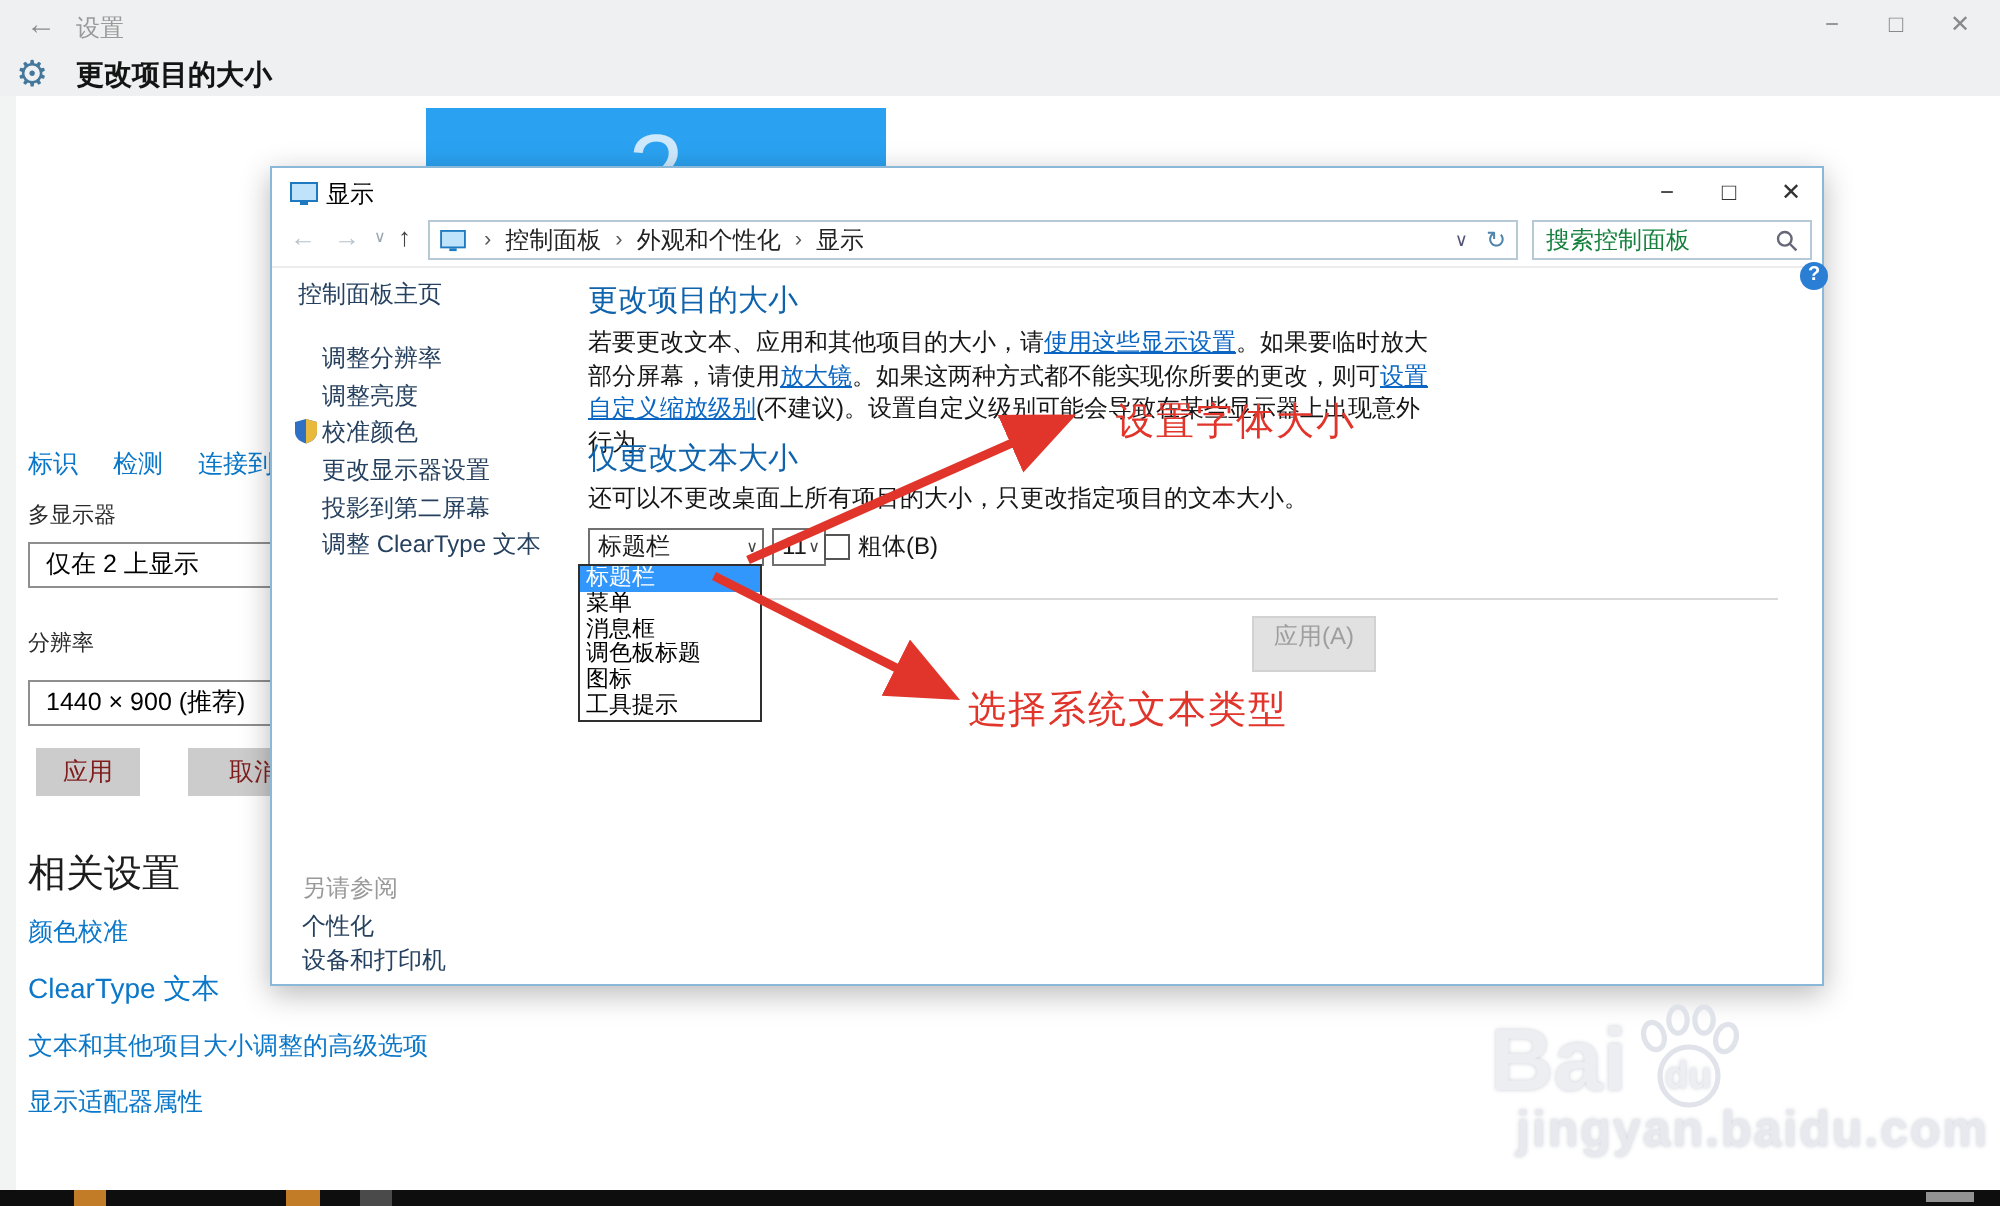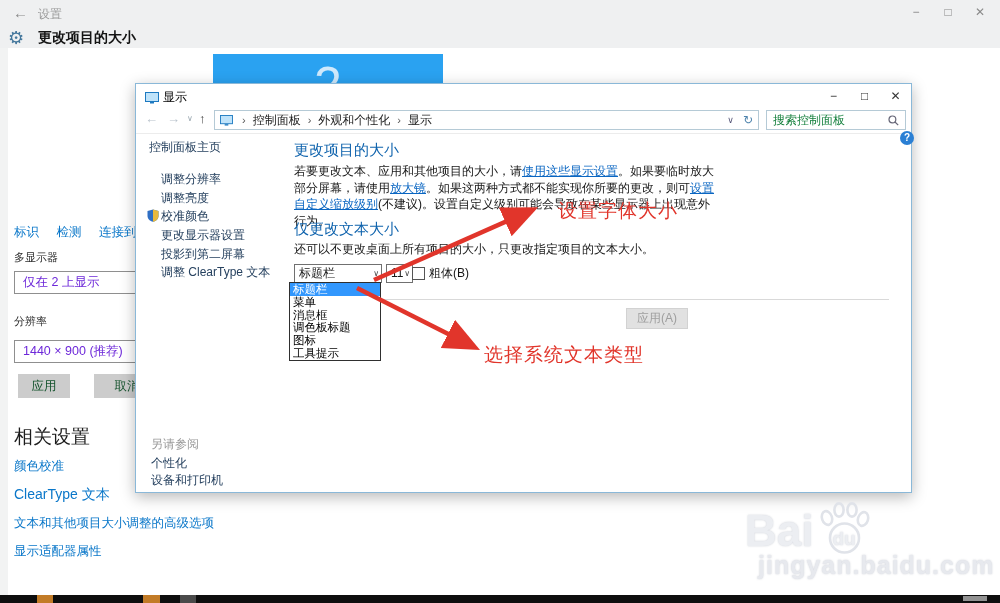--- a/index.html
+++ b/index.html
@@ -16,22 +16,22 @@
   .os-page-title{position:absolute;left:38px;top:29px;font-size:14px;font-weight:bold;color:#141414;}
   .left-gutter{position:absolute;left:0;top:48px;width:8px;height:547px;background:#f2f3f3;}
 
   .monitor2{position:absolute;left:213px;top:54px;width:230px;height:60px;background:#2aa2f1;
             color:#cfe9fc;font-size:50px;font-weight:300;text-align:center;line-height:62px;}
 
   .bg-links{position:absolute;left:14px;top:224px;font-size:12.5px;color:#0a77c9;white-space:nowrap;}
   .bg-links span{margin-right:14px;}
   .bg-label{position:absolute;left:14px;font-size:11px;color:#2b2b2b;}
   .bg-combo{position:absolute;left:14px;width:150px;height:21px;border:1px solid #8f8f8f;background:#fff;
-            font-size:12.5px;line-height:21px;padding-left:8px;color:#6d28d9;white-space:nowrap;}
-  .bg-btn{position:absolute;height:24px;background:#cccccc;color:#14532d;font-size:12.5px;
+            font-size:12.5px;line-height:21px;padding-left:8px;color:#000000;white-space:nowrap;}
+  .bg-btn{position:absolute;height:24px;background:#cccccc;color:#7f1d1d;font-size:12.5px;
           text-align:center;line-height:24px;}
   .related-h{position:absolute;left:14px;top:424px;font-size:19px;color:#1c1c1c;}
   .bg-link{position:absolute;left:14px;font-size:12.5px;color:#0a77c9;white-space:nowrap;}
 
   
   .dialog{position:absolute;left:135px;top:83px;width:775px;height:408px;background:#fff;
           border:1px solid #8ab8d8;box-shadow:0 4px 14px rgba(0,0,0,.28);z-index:10;}
   .dlg-titlebar{position:absolute;left:0;top:0;right:0;height:24px;background:#fff;}
   .dlg-title{position:absolute;left:27px;top:5px;font-size:12px;color:#000;}
   .dlg-icon{position:absolute;left:9px;top:6px;}
@@ -57,21 +57,21 @@
   .cp-para{position:absolute;left:0;top:79px;width:426px;font-size:12px;line-height:16.5px;color:#161616;}
   .cp-link{color:#0a66c2;text-decoration:underline;}
   .cp-desc{position:absolute;left:0;top:157px;font-size:12px;color:#161616;}
   .combo{position:absolute;height:19px;border:1px solid #707070;background:#fff;box-sizing:border-box;
          font-size:12px;line-height:17px;}
   .combo .val{position:absolute;left:4px;top:0;white-space:nowrap;}
   .combo .chev{position:absolute;right:2px;top:3px;font-size:8px;color:#444;line-height:11px;}
   .chkbox{position:absolute;left:118px;top:183px;width:11px;height:11px;border:1px solid #555;background:#fff;}
   .chklabel{position:absolute;left:135px;top:181px;font-size:12px;color:#161616;}
   .hsep{position:absolute;left:0;top:215px;right:10px;height:1px;background:#d9d9d9;}
-  .apply-btn{position:absolute;left:332px;top:224px;width:62px;height:21px;background:#e1e1e1;
+  .apply-btn{position:absolute;left:332px;top:224px;width:62px;height:28px;background:#e1e1e1;
              border:1px solid #d2d2d2;box-sizing:border-box;color:#9e9e9e;font-size:12px;
              text-align:center;line-height:18px;}
   .ddlist{position:absolute;left:-5px;top:198px;width:90px;background:#fff;border:1px solid #2f2f2f;
           font-size:11.5px;z-index:15;}
   .dd-item{height:12.8px;line-height:12.8px;padding-left:3px;color:#000;white-space:nowrap;overflow:hidden;}
   .dd-item.sel{background:#3297fd;color:#fff;}
   .see-also-h{position:absolute;left:15px;top:352px;font-size:12px;color:#9a9a9a;}
   .see-link{position:absolute;left:15px;font-size:12px;color:#26415f;}
 
   

